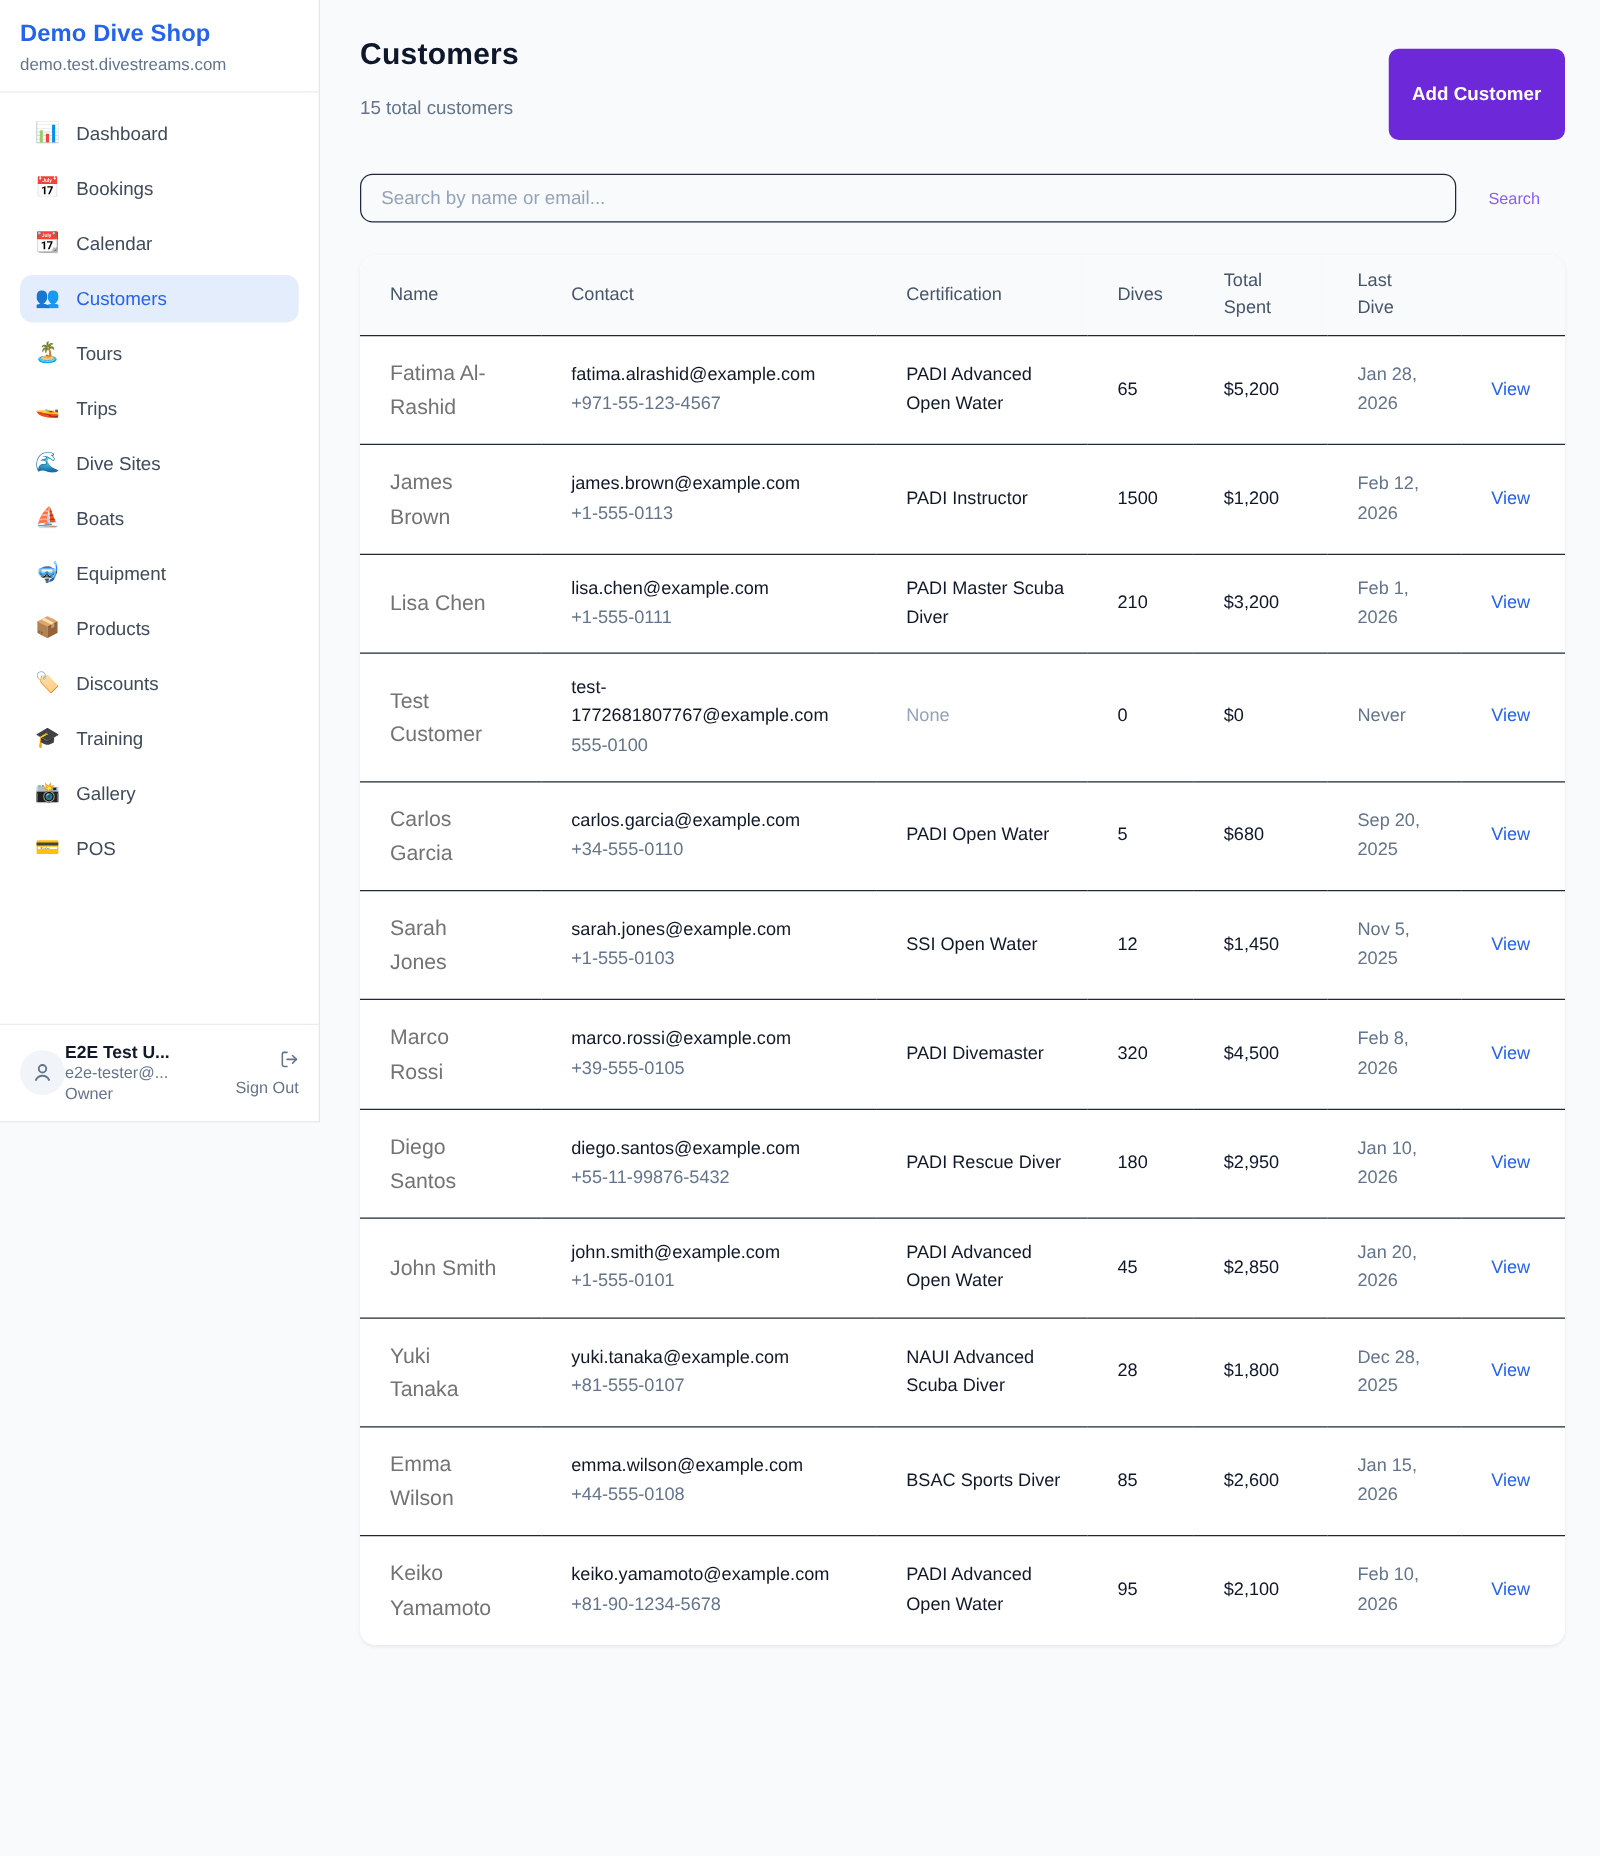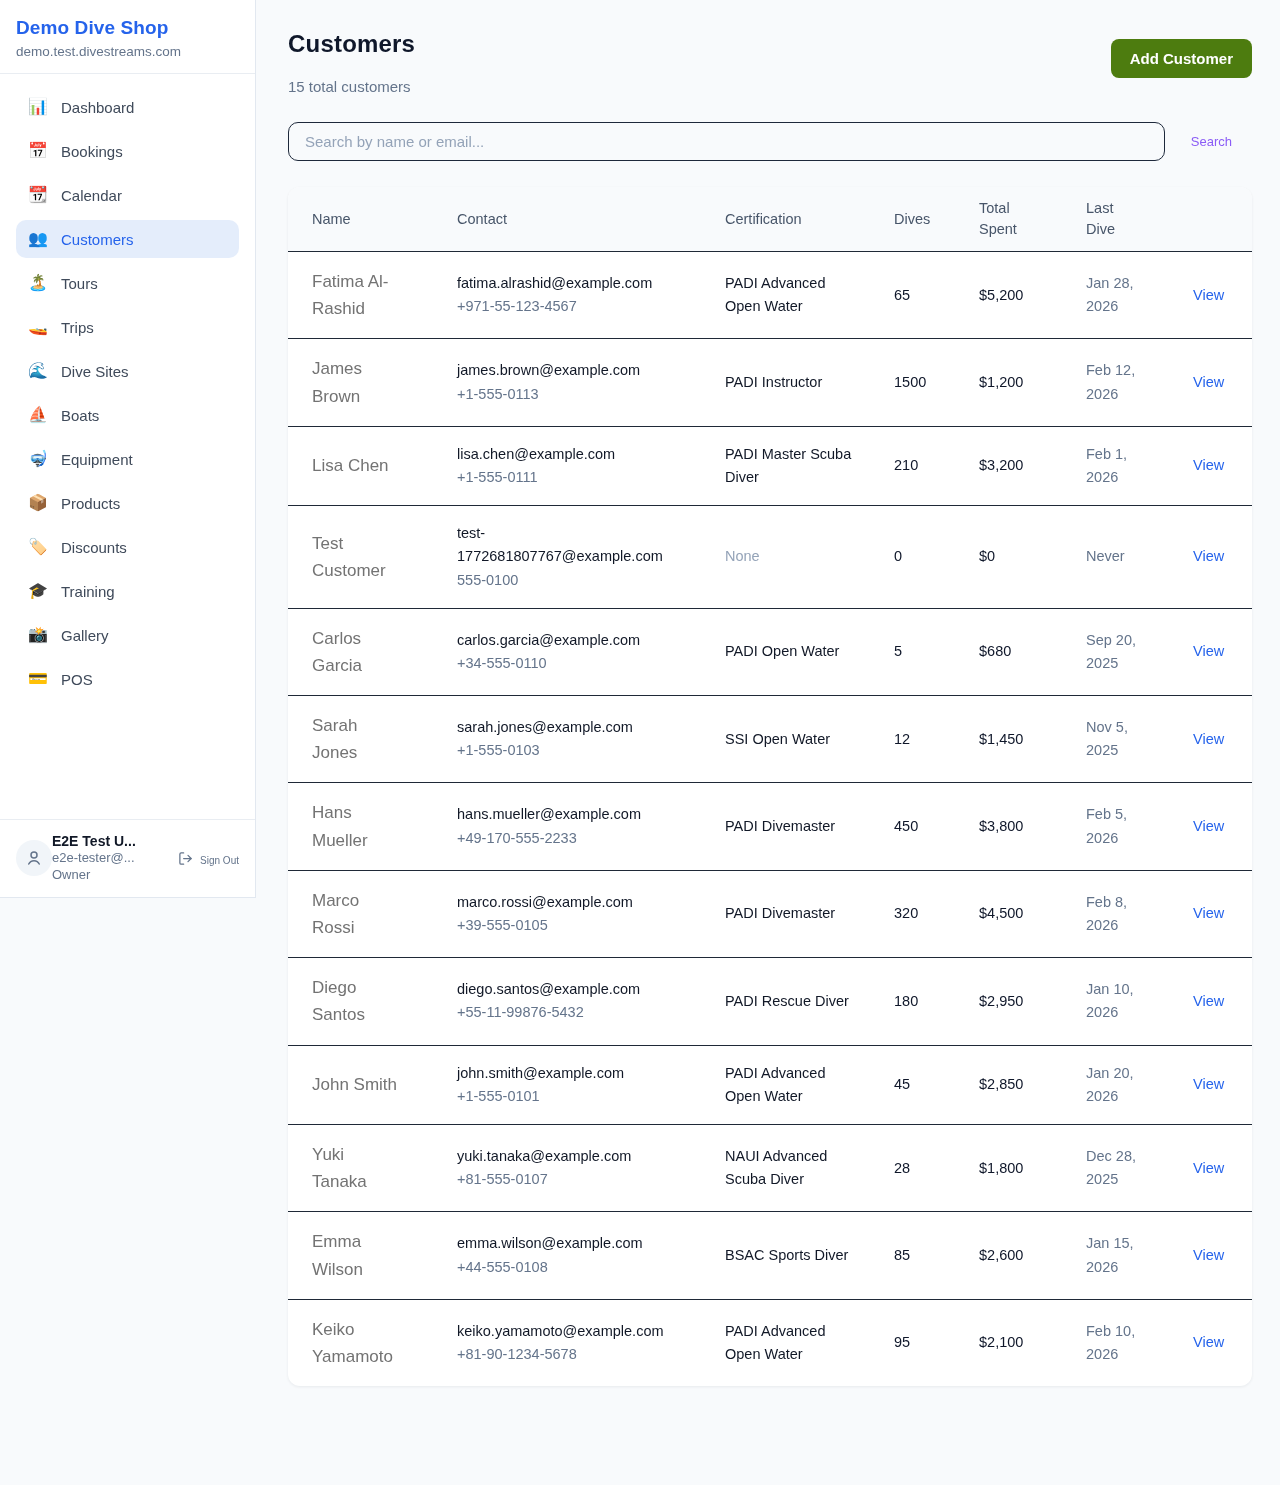--- a/index.html
+++ b/index.html
@@ -42,33 +42,33 @@
     background: #f1f5f9; flex: 0 0 36px;
     display: flex; align-items: center; justify-content: center;
     color: #64748b;
   }
   .user-info { min-width: 0; }
   .user-name { font-size: 14px; font-weight: 700; color: #111827; white-space: nowrap; }
   .user-email, .user-role { font-size: 13px; color: #64748b; line-height: 1.35; white-space: nowrap; }
   .signout-btn {
     margin-left: auto; display: flex; align-items: flex-end; gap: 7px;
     background: none; border: none; cursor: pointer;
-    font-family: inherit; font-size: 10px; color: #64748b;
+    font-family: inherit; font-size: 13px; color: #64748b; flex-direction: column;
   }
 
   
   .main { margin-left: 256px; padding: 30px 28px 30px 32px; }
   .page-header { display: flex; justify-content: space-between; align-items: flex-start; }
   .page-title { font-size: 24px; font-weight: 700; color: #0f172a; letter-spacing: .2px; }
   .page-subtitle { margin-top: 20px; font-size: 15px; color: #64748b; }
   .add-customer-btn {
-    background: #4d7c0f; color: #ffffff;
+    background: #6d28d9; color: #ffffff;
     border: none; border-radius: 8px; cursor: pointer;
     font-family: inherit; font-size: 15px; font-weight: 600;
-    padding: 11px 19px; margin-top: 9px;
+    padding: 28px 19px; margin-top: 9px;
   }
 
   .search-row { margin-top: 27px; display: flex; align-items: center; }
   .search-input {
     flex: 1; height: 39px;
     background: transparent;
     border: 1px solid #1e293b; border-radius: 10px;
     padding: 0 16px;
     font-family: inherit; font-size: 15px; color: #0f172a;
   }
@@ -307,32 +307,20 @@
                 <div class="email">sarah.jones@example.com</div>
                 <div class="phone">+1-555-0103</div>
               </td>
             <td class="c-cert">SSI Open Water</td>
             <td class="c-dives">12</td>
             <td class="c-spent">$1,450</td>
             <td class="c-last">Nov 5, 2025</td>
             <td class="c-view"><a href="#">View</a></td>
           </tr>
           <tr>
-            <td class="c-name"><a href="#">Hans Mueller</a></td>
-            <td class="c-contact">
-                <div class="email">hans.mueller@example.com</div>
-                <div class="phone">+49-170-555-2233</div>
-              </td>
-            <td class="c-cert">PADI Divemaster</td>
-            <td class="c-dives">450</td>
-            <td class="c-spent">$3,800</td>
-            <td class="c-last">Feb 5, 2026</td>
-            <td class="c-view"><a href="#">View</a></td>
-          </tr>
-          <tr>
             <td class="c-name"><a href="#">Marco Rossi</a></td>
             <td class="c-contact">
                 <div class="email">marco.rossi@example.com</div>
                 <div class="phone">+39-555-0105</div>
               </td>
             <td class="c-cert">PADI Divemaster</td>
             <td class="c-dives">320</td>
             <td class="c-spent">$4,500</td>
             <td class="c-last">Feb 8, 2026</td>
             <td class="c-view"><a href="#">View</a></td>

